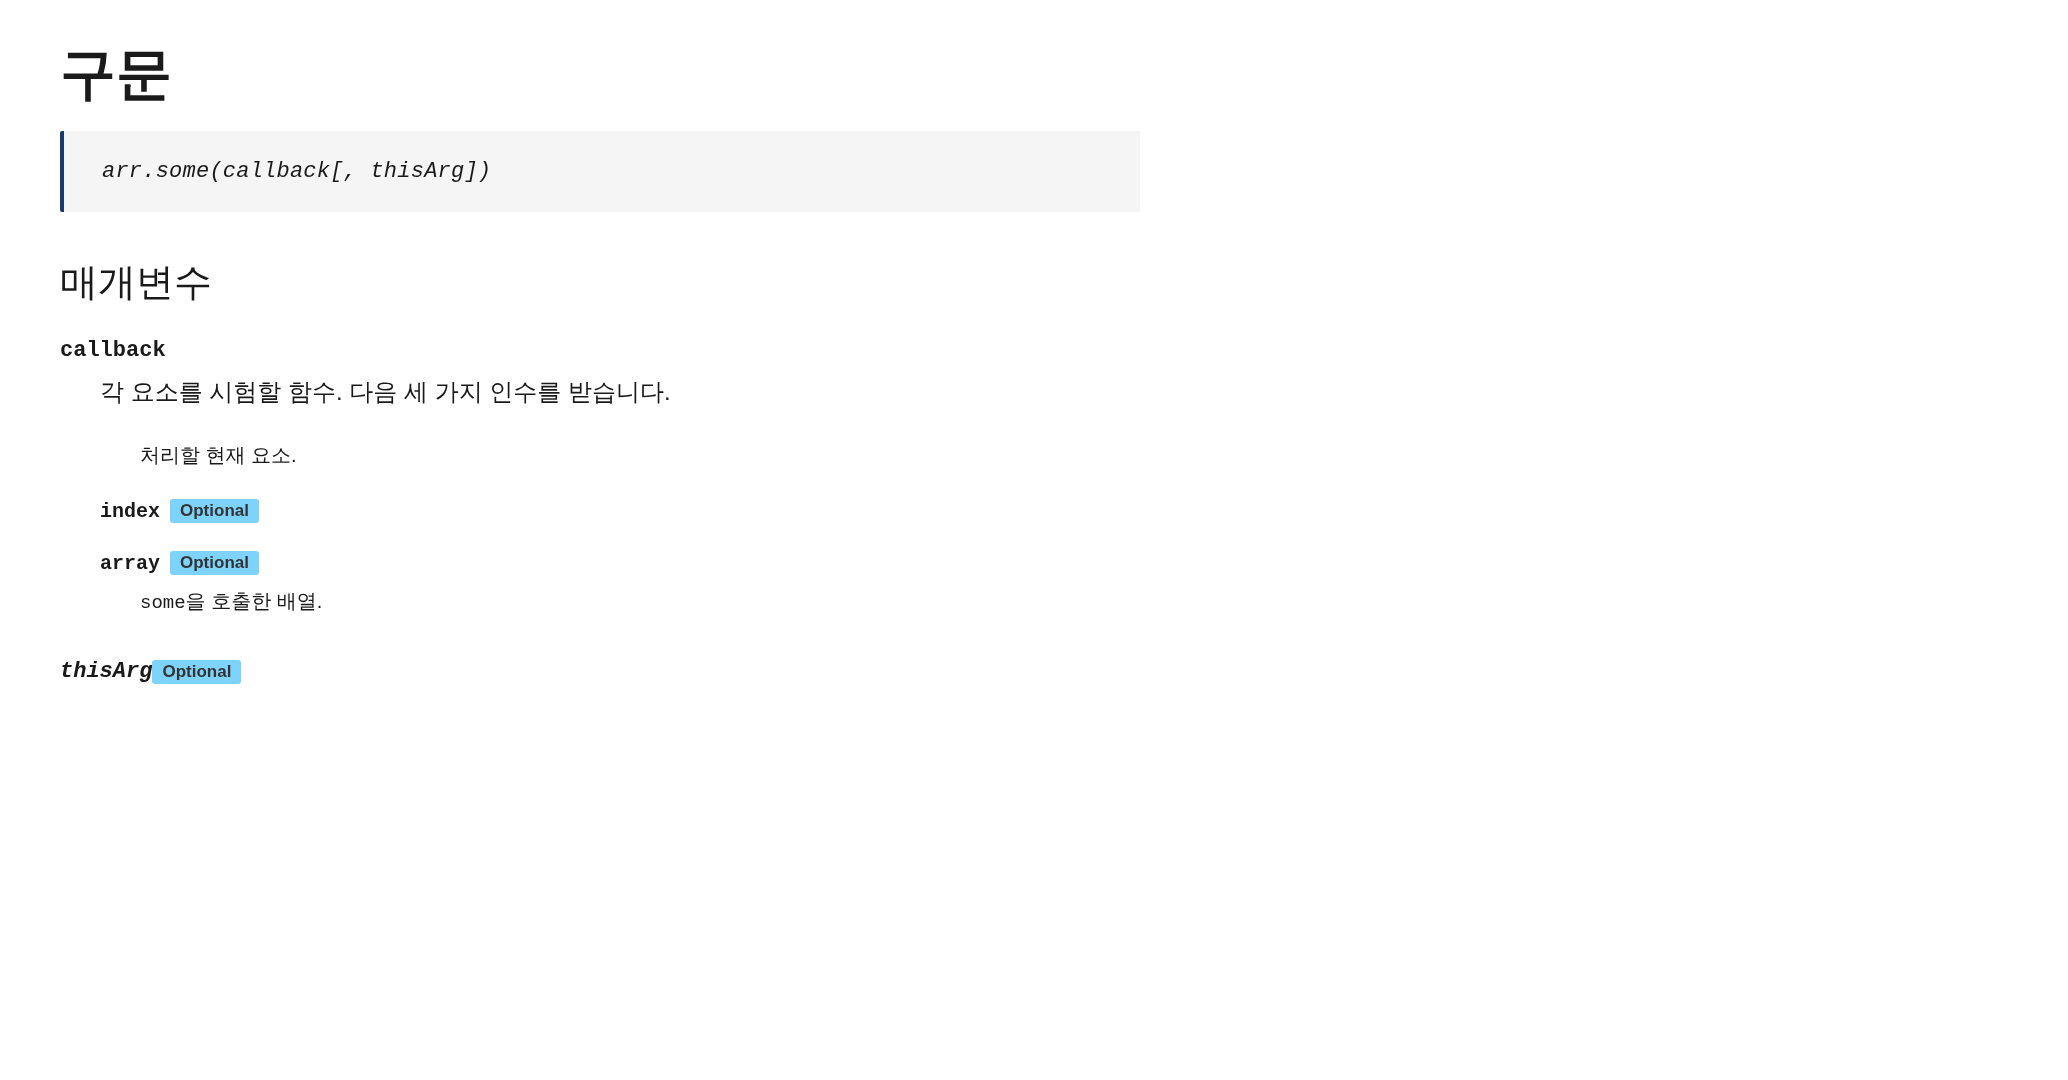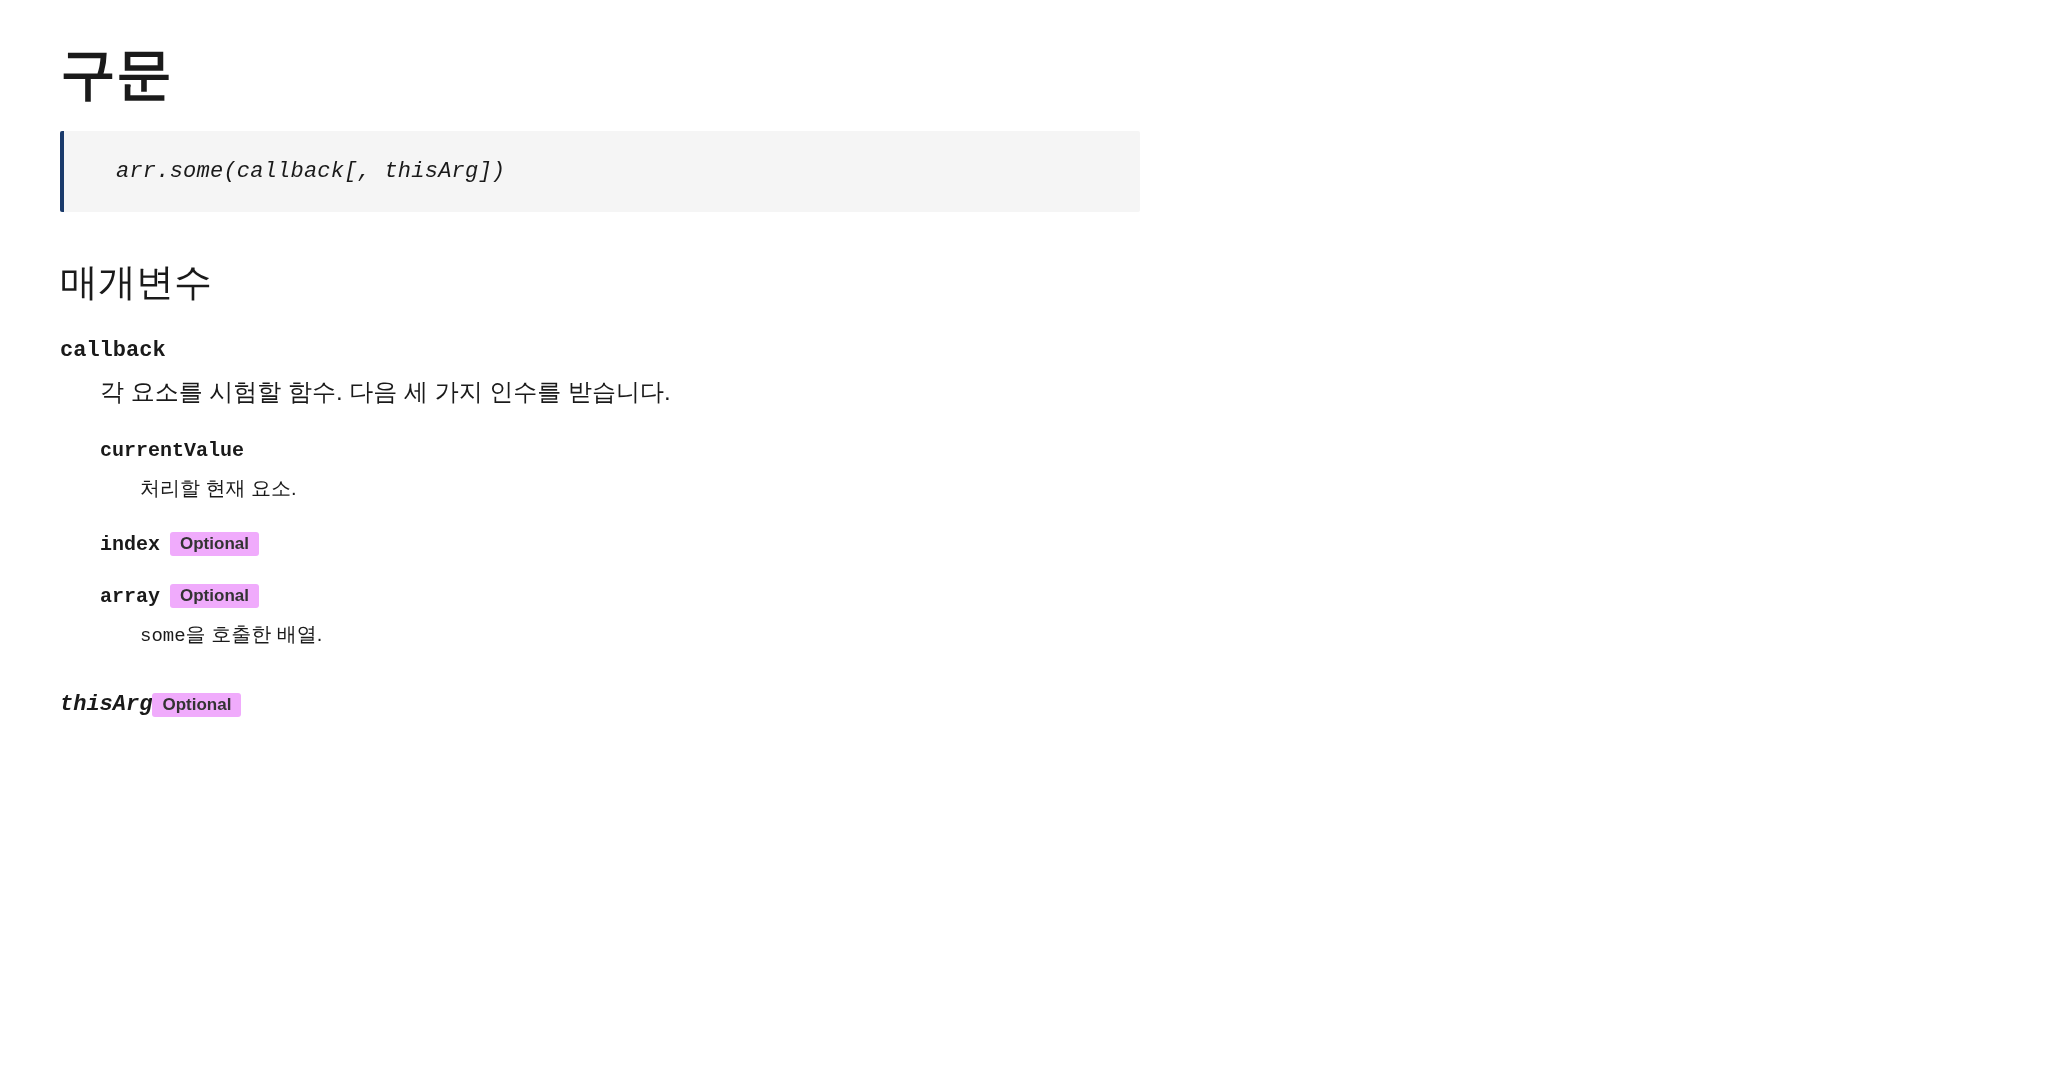--- a/index.html
+++ b/index.html
@@ -20,21 +20,21 @@
     h1.section-title {
       font-size: 56px;
       font-weight: 700;
       margin-bottom: 24px;
       line-height: 1.2;
     }
 
     .code-block-wrapper {
       background: #f5f5f5;
       border-left: 4px solid #1a3a6b;
-      padding: 28px 52px;
+      padding: 28px 38px;
       margin-bottom: 48px;
       border-radius: 2px;
     }
 
     .code-block {
       font-family: "Courier New", Courier, monospace;
       font-style: italic;
       font-size: 22px;
       color: #1a1a1a;
       letter-spacing: 0.01em;
@@ -78,21 +78,21 @@
     }
 
     .sub-param-name {
       font-family: "Courier New", Courier, monospace;
       font-size: 20px;
       font-weight: 700;
       display: inline;
     }
 
     .optional-badge {
-      background: #f0abfc;
+      background: #7dd3fc;
       color: #333;
       font-size: 17px;
       font-weight: 600;
       padding: 2px 10px;
       border-radius: 3px;
       display: inline-block;
     }
 
     .sub-param-desc {
       font-size: 20px;
@@ -140,23 +140,20 @@
 </div>
 
 <h2 class="params-title">매개변수</h2>
 
 <div class="param-section">
   <span class="param-name">callback</span>
   <div class="param-desc">각 요소를 시험할 함수. 다음 세 가지 인수를 받습니다.</div>
 
   
   <div class="sub-param-section">
-    <div class="sub-param-header">
-      <span class="sub-param-name">currentValue</span>
-    </div>
     <div class="sub-param-desc">처리할 현재 요소.</div>
   </div>
 
   
   <div class="sub-param-section">
     <div class="sub-param-header">
       <span class="sub-param-name">index</span>
       <span class="optional-badge">Optional</span>
     </div>
   </div>

